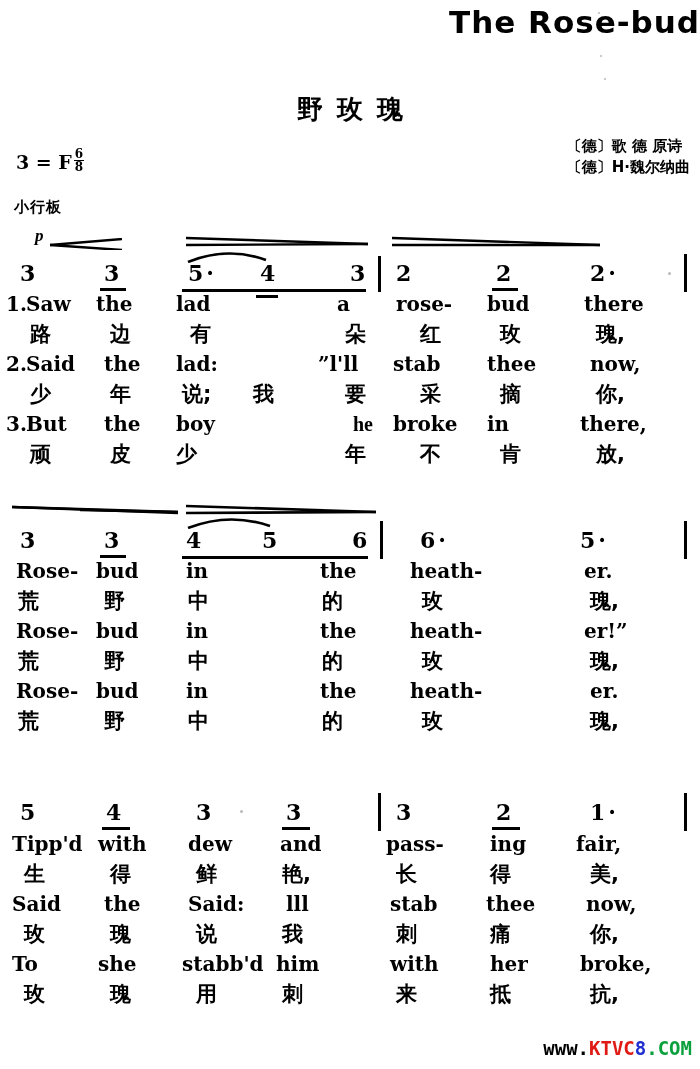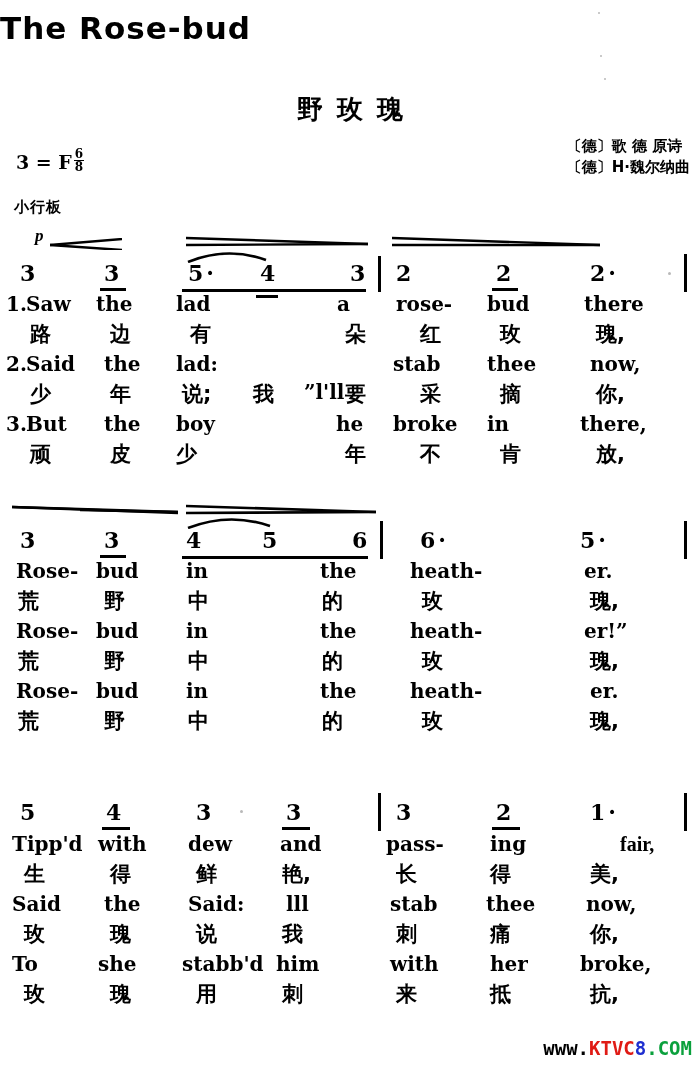--- a/index.html
+++ b/index.html
@@ -15,26 +15,25 @@
     color: #000000;
     overflow: hidden;
   }
 
   
   .title-en {
     position: absolute;
     top: 4px;
     left: 0;
     width: 700px;
-    text-align: left;
+    text-align: right;
     font-family: "DejaVu Sans", sans-serif;
     font-weight: bold;
     font-size: 31px;
     letter-spacing: 1px;
-    margin-top: 6px;
   }
   .title-cn {
     position: absolute;
     top: 92px;
     left: 0;
     width: 700px;
     text-align: center;
     font-family: "DejaVu Sans", sans-serif;
     font-weight: bold;
     font-size: 26px;
@@ -271,41 +270,41 @@
     <div class="syl cn" style="left:345px;">朵</div>
     <div class="syl cn" style="left:420px;">红</div>
     <div class="syl cn" style="left:500px;">玫</div>
     <div class="syl cn" style="left:596px;">瑰,</div>
   </div>
   <div class="lyric-line" style="top:116px;">
     <div class="verse-num" style="left:6px;">2.</div>
     <div class="syl" style="left:26px;">Said</div>
     <div class="syl" style="left:104px;">the</div>
     <div class="syl" style="left:176px;">lad:</div>
-    <div class="syl" style="left:304px;margin-top:28px;">”l'll</div>
+    <div class="syl" style="left:318px;">”l'll</div>
     <div class="syl" style="left:393px;">stab</div>
     <div class="syl" style="left:487px;">thee</div>
     <div class="syl" style="left:590px;">now,</div>
   </div>
   <div class="lyric-line" style="top:146px;">
     <div class="syl cn" style="left:30px;">少</div>
     <div class="syl cn" style="left:110px;">年</div>
     <div class="syl cn" style="left:182px;">说;</div>
     <div class="syl cn" style="left:253px;">我</div>
     <div class="syl cn" style="left:345px;">要</div>
     <div class="syl cn" style="left:420px;">采</div>
     <div class="syl cn" style="left:500px;">摘</div>
     <div class="syl cn" style="left:596px;">你,</div>
   </div>
   <div class="lyric-line" style="top:176px;">
     <div class="verse-num" style="left:6px;">3.</div>
     <div class="syl" style="left:26px;">But</div>
     <div class="syl" style="left:104px;">the</div>
     <div class="syl" style="left:176px;">boy</div>
-    <div class="syl" style="left:336px;">he</div>
+    <div class="syl" style="left:353px;font-family:Liberation Serif, serif;">he</div>
     <div class="syl" style="left:393px;">broke</div>
     <div class="syl" style="left:487px;">in</div>
     <div class="syl" style="left:580px;">there,</div>
   </div>
   <div class="lyric-line" style="top:206px;">
     <div class="syl cn" style="left:30px;">顽</div>
     <div class="syl cn" style="left:110px;">皮</div>
     <div class="syl cn" style="left:176px;">少</div>
     <div class="syl cn" style="left:345px;">年</div>
     <div class="syl cn" style="left:420px;">不</div>
@@ -419,21 +418,21 @@
     <div class="barline" style="left:684px; top:-8px; height:38px;"></div>
   </div>
 
   <div class="lyric-line" style="top:57px;">
     <div class="syl" style="left:12px;">Tipp'd</div>
     <div class="syl" style="left:98px;">with</div>
     <div class="syl" style="left:188px;">dew</div>
     <div class="syl" style="left:280px;">and</div>
     <div class="syl" style="left:386px;">pass-</div>
     <div class="syl" style="left:490px;">ing</div>
-    <div class="syl" style="left:620px;font-family:Liberation Serif, serif;">fair,</div>
+    <div class="syl" style="left:576px;">fair,</div>
   </div>
   <div class="lyric-line" style="top:87px;">
     <div class="syl cn" style="left:24px;">生</div>
     <div class="syl cn" style="left:110px;">得</div>
     <div class="syl cn" style="left:196px;">鲜</div>
     <div class="syl cn" style="left:282px;">艳,</div>
     <div class="syl cn" style="left:396px;">长</div>
     <div class="syl cn" style="left:490px;">得</div>
     <div class="syl cn" style="left:590px;">美,</div>
   </div>

